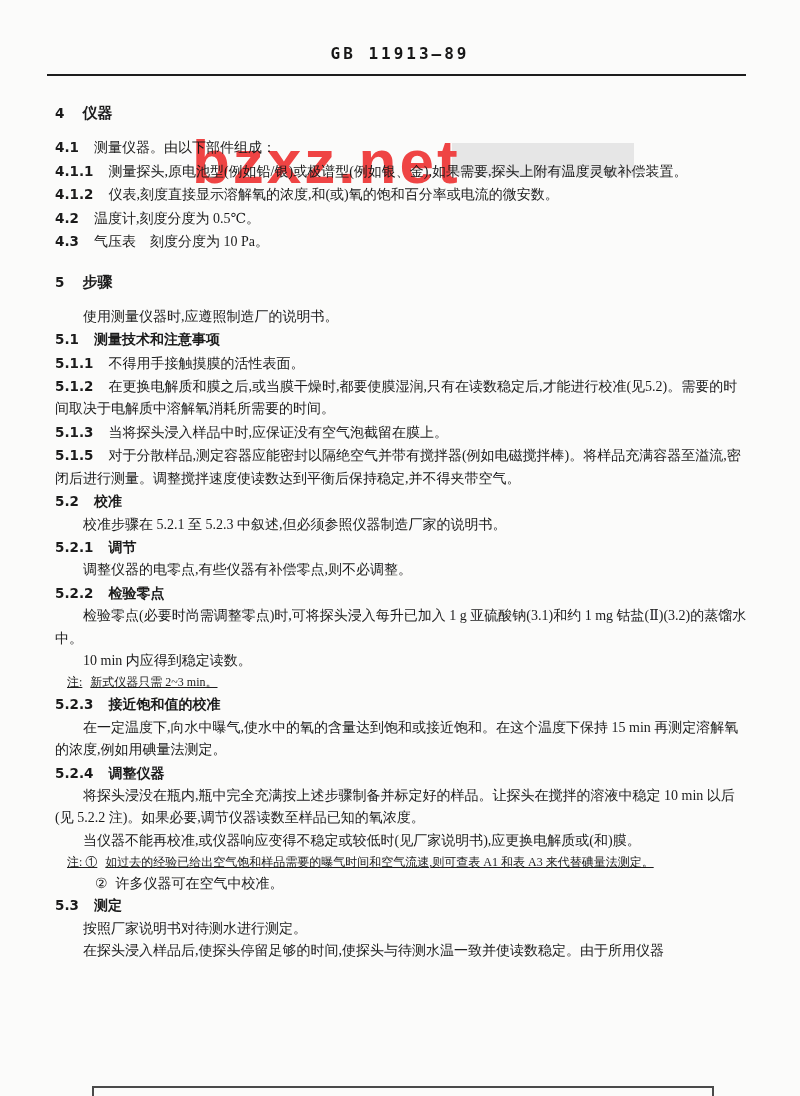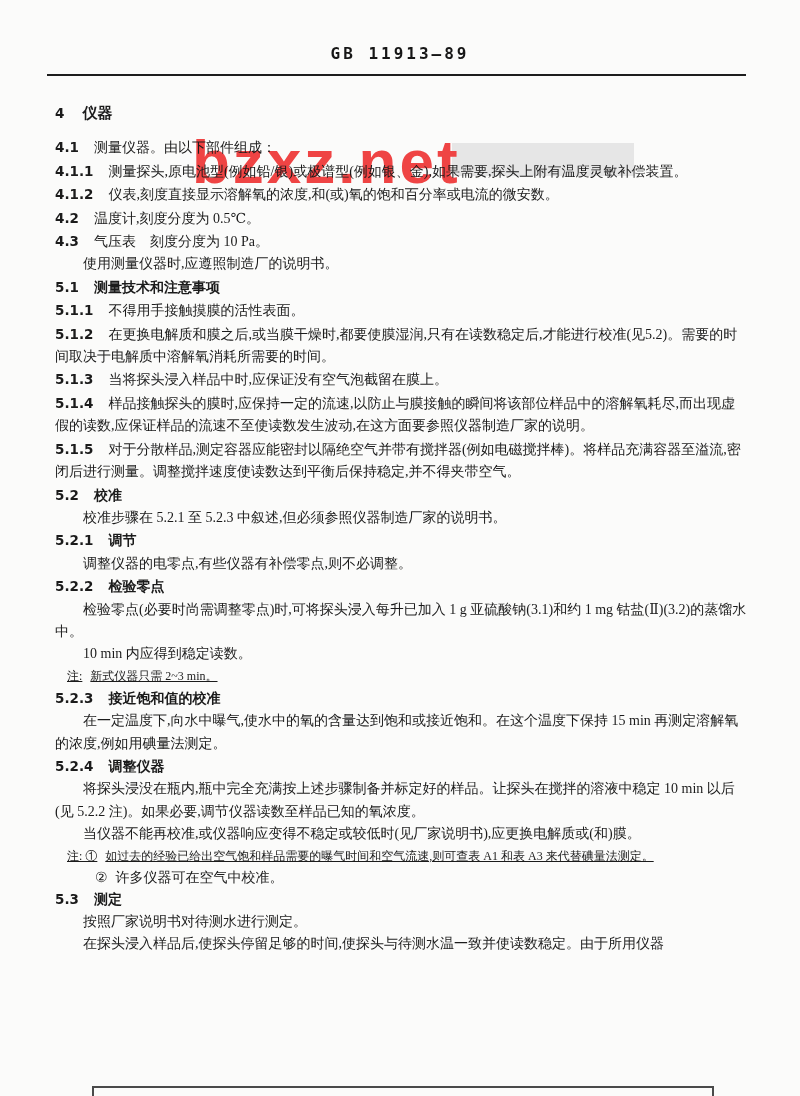--- a/index.html
+++ b/index.html
@@ -131,26 +131,26 @@
   </div>
   <div class="header-rule"></div>
 
   <div class="content" id="content">
       <p class="section"><span class="num">4</span><span class="title">仪器</span></p>
       <p class="clause"><span class="num">4.1</span><span class="txt">测量仪器。由以下部件组成：</span></p>
       <p class="clause"><span class="num">4.1.1</span><span class="txt">测量探头,原电池型(例如铅/银)或极谱型(例如银、金),如果需要,探头上附有温度灵敏补偿装置。</span></p>
       <p class="clause"><span class="num">4.1.2</span><span class="txt">仪表,刻度直接显示溶解氧的浓度,和(或)氧的饱和百分率或电流的微安数。</span></p>
       <p class="clause"><span class="num">4.2</span><span class="txt">温度计,刻度分度为 0.5℃。</span></p>
       <p class="clause"><span class="num">4.3</span><span class="txt">气压表　刻度分度为 10 Pa。</span></p>
+      <p class="section gap-top"><span class="num">5</span><span class="title">步骤</span></p>
       <p class="para"><span class="txt">使用测量仪器时,应遵照制造厂的说明书。</span></p>
       <p class="clause-title"><span class="num">5.1</span><span class="txt">测量技术和注意事项</span></p>
       <p class="clause"><span class="num">5.1.1</span><span class="txt">不得用手接触摸膜的活性表面。</span></p>
       <p class="clause"><span class="num">5.1.2</span><span class="txt">在更换电解质和膜之后,或当膜干燥时,都要使膜湿润,只有在读数稳定后,才能进行校准(见5.2)。需要的时间取决于电解质中溶解氧消耗所需要的时间。</span></p>
       <p class="clause"><span class="num">5.1.3</span><span class="txt">当将探头浸入样品中时,应保证没有空气泡截留在膜上。</span></p>
-      <p class="clause"><span class="num">5.1.4</span><span class="txt">样品接触探头的膜时,应保持一定的流速,以防止与膜接触的瞬间将该部位样品中的溶解氧耗尽,而出现虚假的读数,应保证样品的流速不至使读数发生波动,在这方面要参照仪器制造厂家的说明。</span></p>
       <p class="clause"><span class="num">5.1.5</span><span class="txt">对于分散样品,测定容器应能密封以隔绝空气并带有搅拌器(例如电磁搅拌棒)。将样品充满容器至溢流,密闭后进行测量。调整搅拌速度使读数达到平衡后保持稳定,并不得夹带空气。</span></p>
       <p class="clause-title"><span class="num">5.2</span><span class="txt">校准</span></p>
       <p class="para"><span class="txt">校准步骤在 5.2.1 至 5.2.3 中叙述,但必须参照仪器制造厂家的说明书。</span></p>
       <p class="clause-title"><span class="num">5.2.1</span><span class="txt">调节</span></p>
       <p class="para"><span class="txt">调整仪器的电零点,有些仪器有补偿零点,则不必调整。</span></p>
       <p class="clause-title"><span class="num">5.2.2</span><span class="txt">检验零点</span></p>
       <p class="para"><span class="txt">检验零点(必要时尚需调整零点)时,可将探头浸入每升已加入 1 g 亚硫酸钠(3.1)和约 1 mg 钴盐(Ⅱ)(3.2)的蒸馏水中。</span></p>
       <p class="para"><span class="txt">10 min 内应得到稳定读数。</span></p>
       <p class="note"><span class="lbl">注:</span><span class="txt">新式仪器只需 2~3 min。</span></p>
       <p class="clause-title"><span class="num">5.2.3</span><span class="txt">接近饱和值的校准</span></p>

